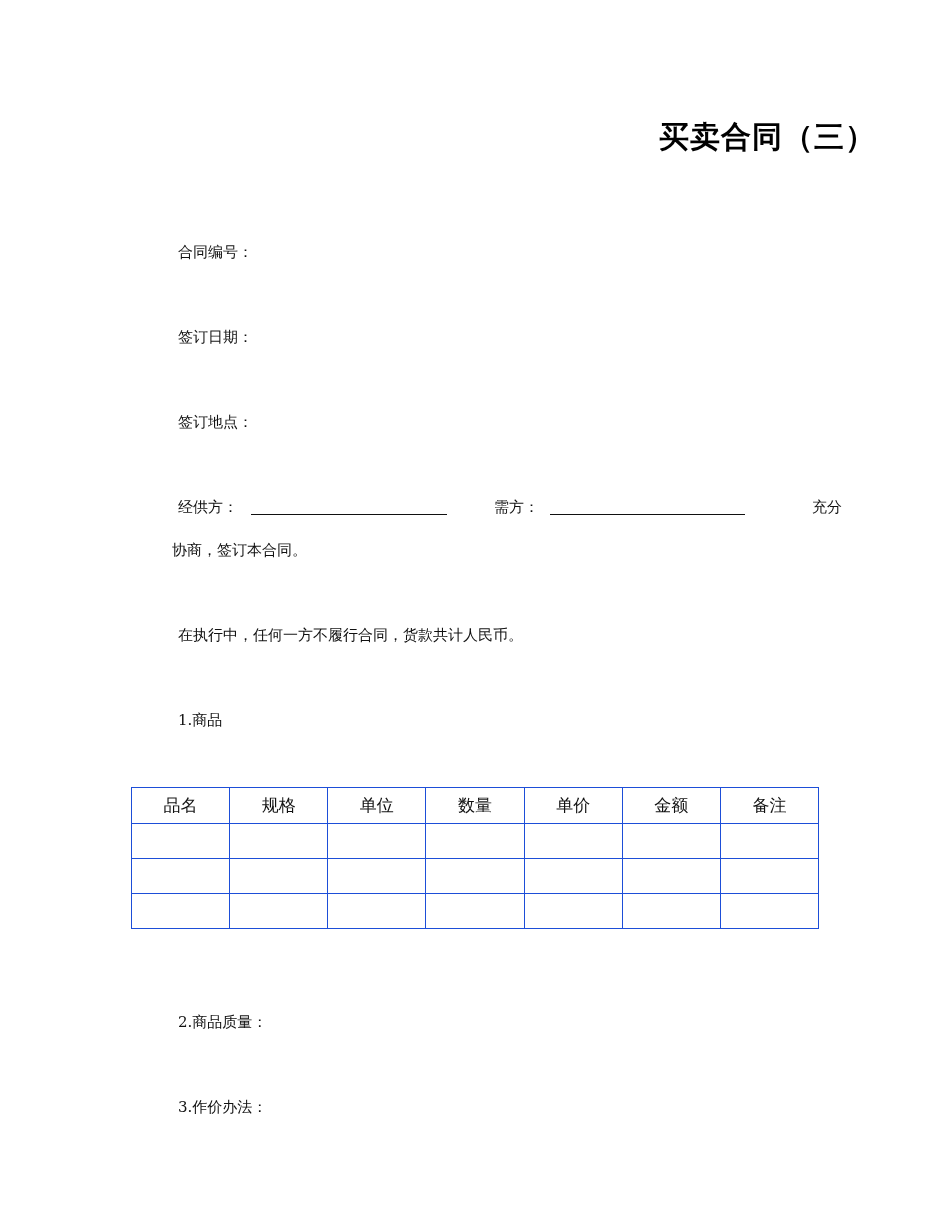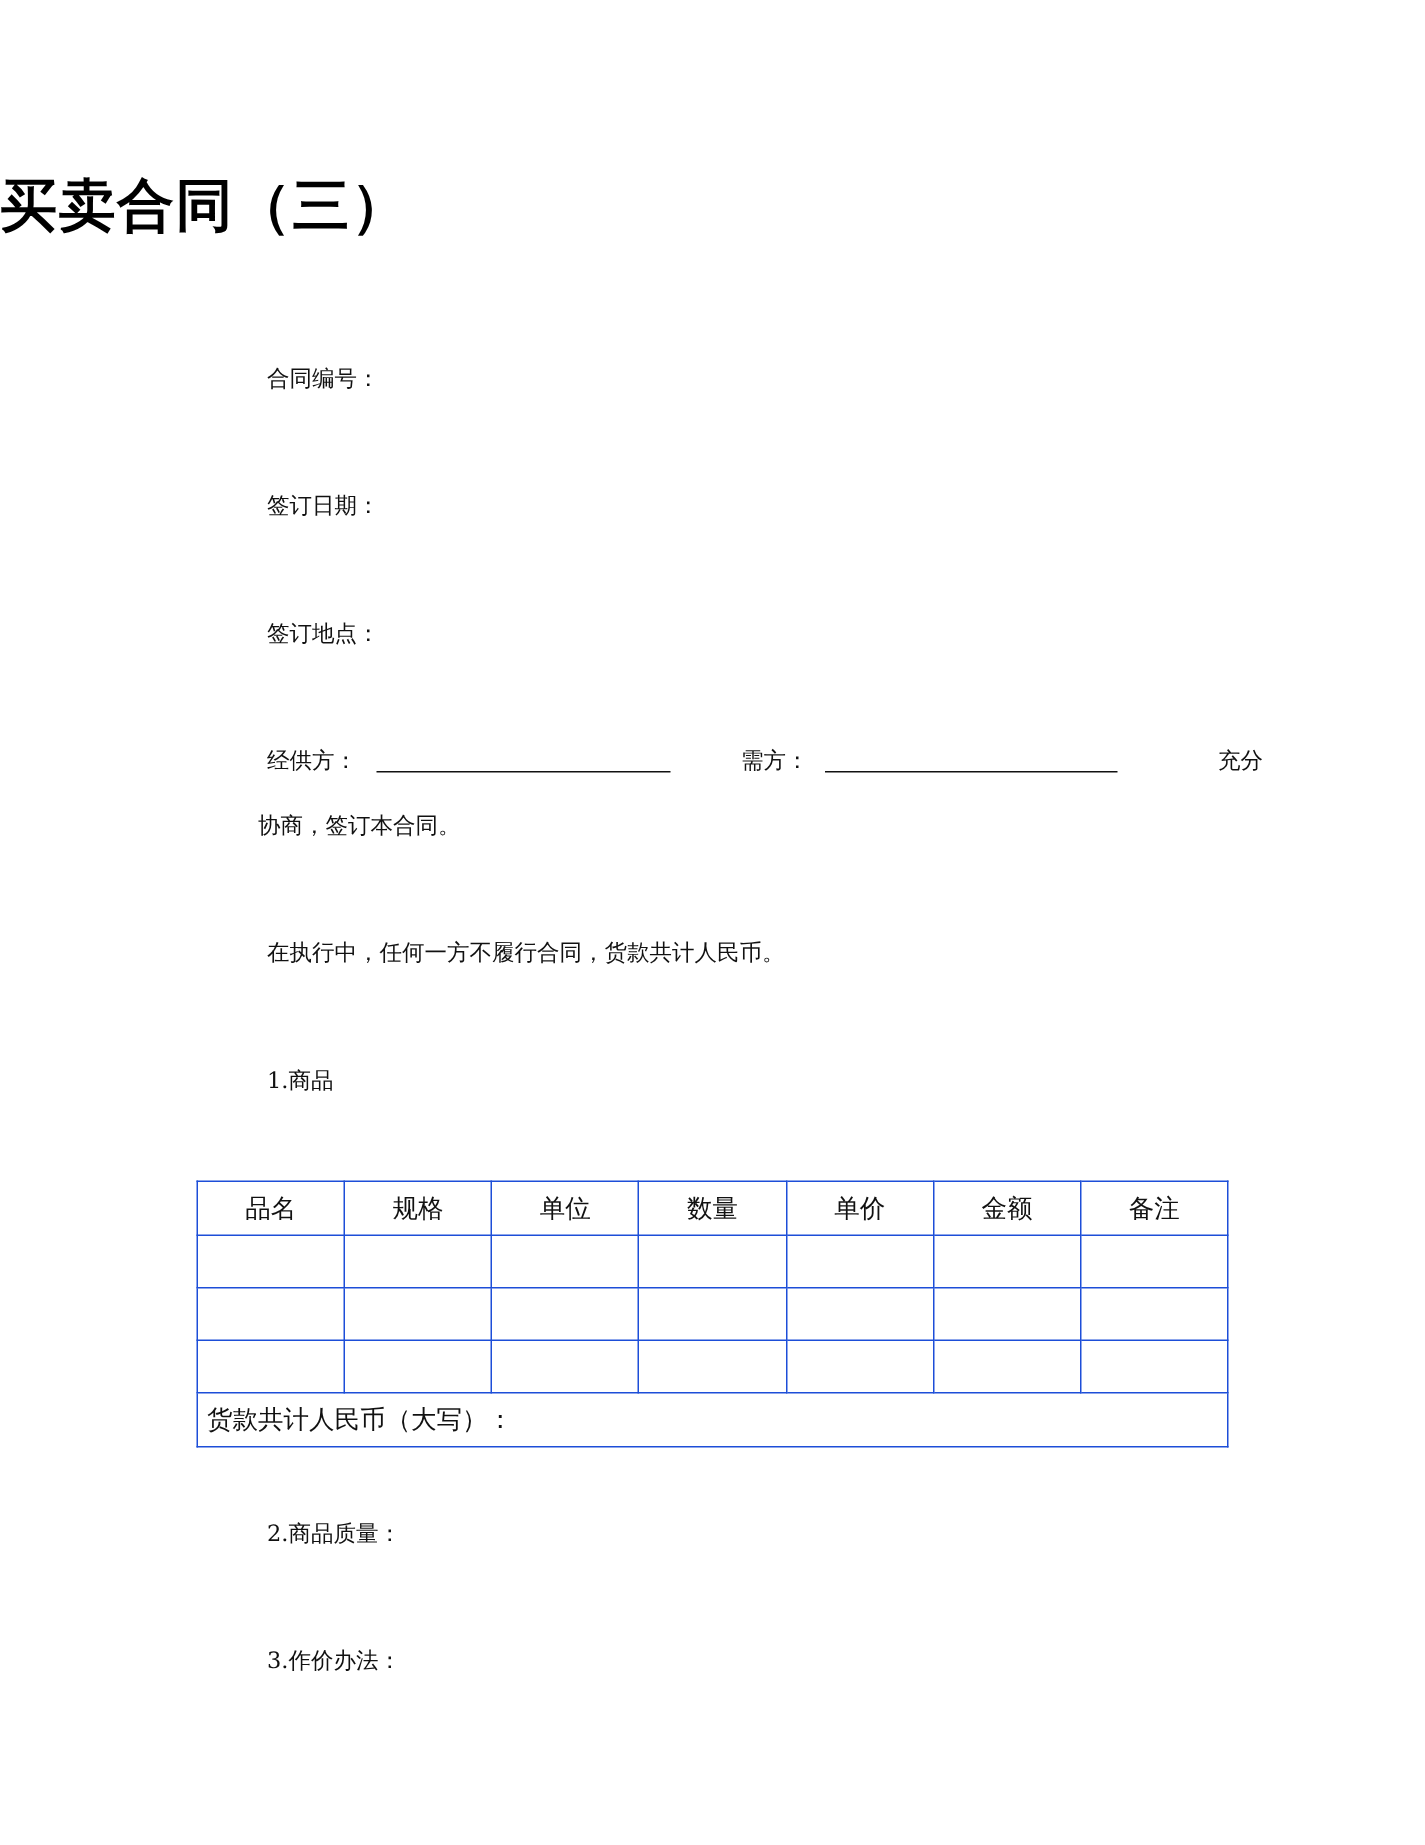--- a/index.html
+++ b/index.html
@@ -13,24 +13,24 @@
       position: relative;
       overflow: hidden;
       font-family: "DejaVu Serif", "Liberation Serif", serif;
       color: #111111;
     }
     .page-title {
       position: absolute;
       left: 0;
       width: 876px;
       top: 112px;
-      text-align: left;
+      text-align: right;
       font-family: "DejaVu Sans", "Liberation Sans", sans-serif;
       font-weight: bold;
-      font-size: 38px;
+      font-size: 30px;
       letter-spacing: 1px;
       line-height: 50px;
       color: #000000;
     }
     .para {
       position: absolute;
       font-size: 15px;
       line-height: 22px;
       white-space: nowrap;
     }
@@ -117,20 +117,17 @@
     </tr>
     <tr>
       <td></td>
       <td></td>
       <td></td>
       <td></td>
       <td></td>
       <td></td>
       <td></td>
     </tr>
-    <tr>
-      <td class="total" colspan="7">货款共计人民币（大写）：</td>
-    </tr>
   </tbody>
 </table>
 
 <div class="para indent" style="top:1011px;">2.商品质量：</div>
 <div class="para indent" style="top:1096px;">3.作价办法：</div>
 
 </body></html>

